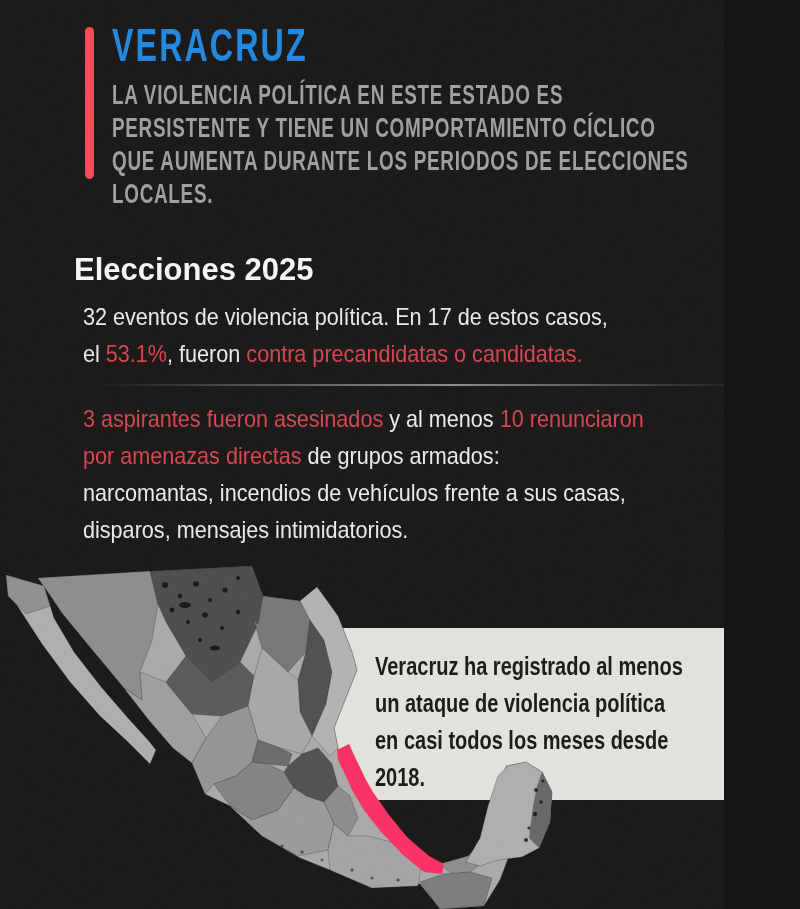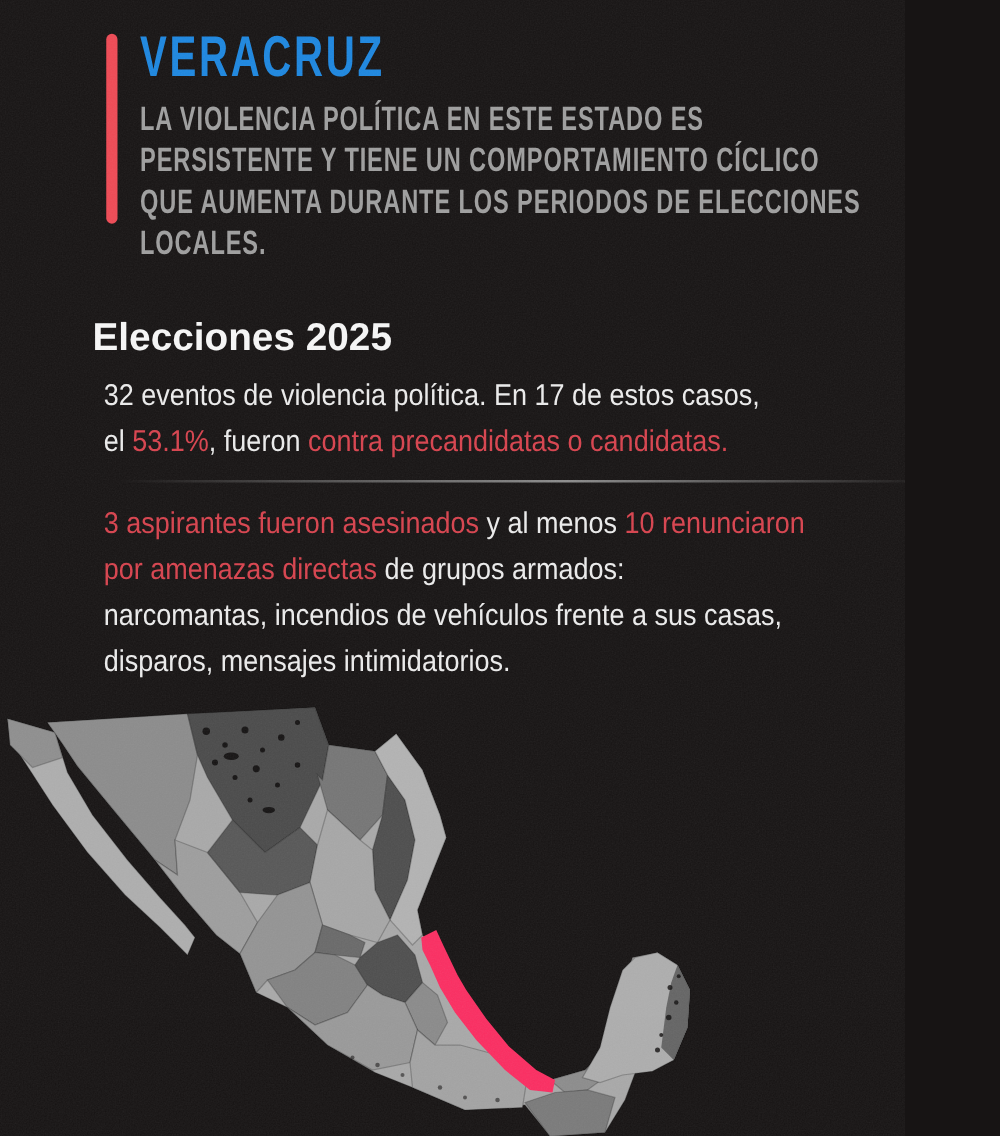--- a/index.html
+++ b/index.html
@@ -67,20 +67,28 @@
 
   <div class="divider"></div>
 
   <div class="para p2">
     <span class="red">3 aspirantes fueron asesinados</span><span> y al menos </span><span class="red">10 renunciaron</span><br>
     <span class="red">por amenazas directas</span><span> de grupos armados:</span><br>
     <span>narcomantas, incendios de vehículos frente a sus casas,</span><br>
     <span>disparos, mensajes intimidatorios.</span>
   </div>
 
+  <div class="note-box">
+    <div class="note-text">
+      <div>Veracruz ha registrado al menos</div>
+      <div>un ataque de violencia política</div>
+      <div>en casi todos los meses desde</div>
+      <div>2018.</div>
+    </div>
+  </div>
 
   <svg class="map-svg" width="800" height="909" viewBox="0 0 800 909">
     <g stroke="#151313" stroke-opacity=".25" stroke-width="1">
 
       <path fill="#a9a9a9" d="M38,578 L252,566 L263,596 L300,601 L317,587 L338,616 L352,652 L357,670 L345,700 L334,728 L338,748 L345,756 L365,788 L392,824 L423,854 L440,864 L468,856 L488,836 L494,800 L506,766 L526,762 L542,772 L552,792 L550,822 L539,848 L523,855 L509,856 L500,880 L484,906 L440,909 L420,884 L372,888 L330,870 L300,858 L262,836 L230,806 L205,794 L192,763 L173,748 L148,719 L120,683 L90,647 L62,613 L50,595 Z"></path>
 
       <path fill="#aeaeae" d="M6,575 L44,586 L54,618 L74,652 L102,688 L128,718 L148,740 L156,750 L150,764 L128,742 L100,716 L70,682 L42,644 L20,610 L8,592 Z"></path>
       <path fill="#8f8f8f" d="M6,575 L44,586 L50,606 L26,614 L8,596 Z"></path>
 
       <path fill="#8c8c8c" d="M38,578 L150,571 L158,604 L152,640 L140,672 L142,700 L124,688 L90,647 L62,613 L50,595 Z"></path>

